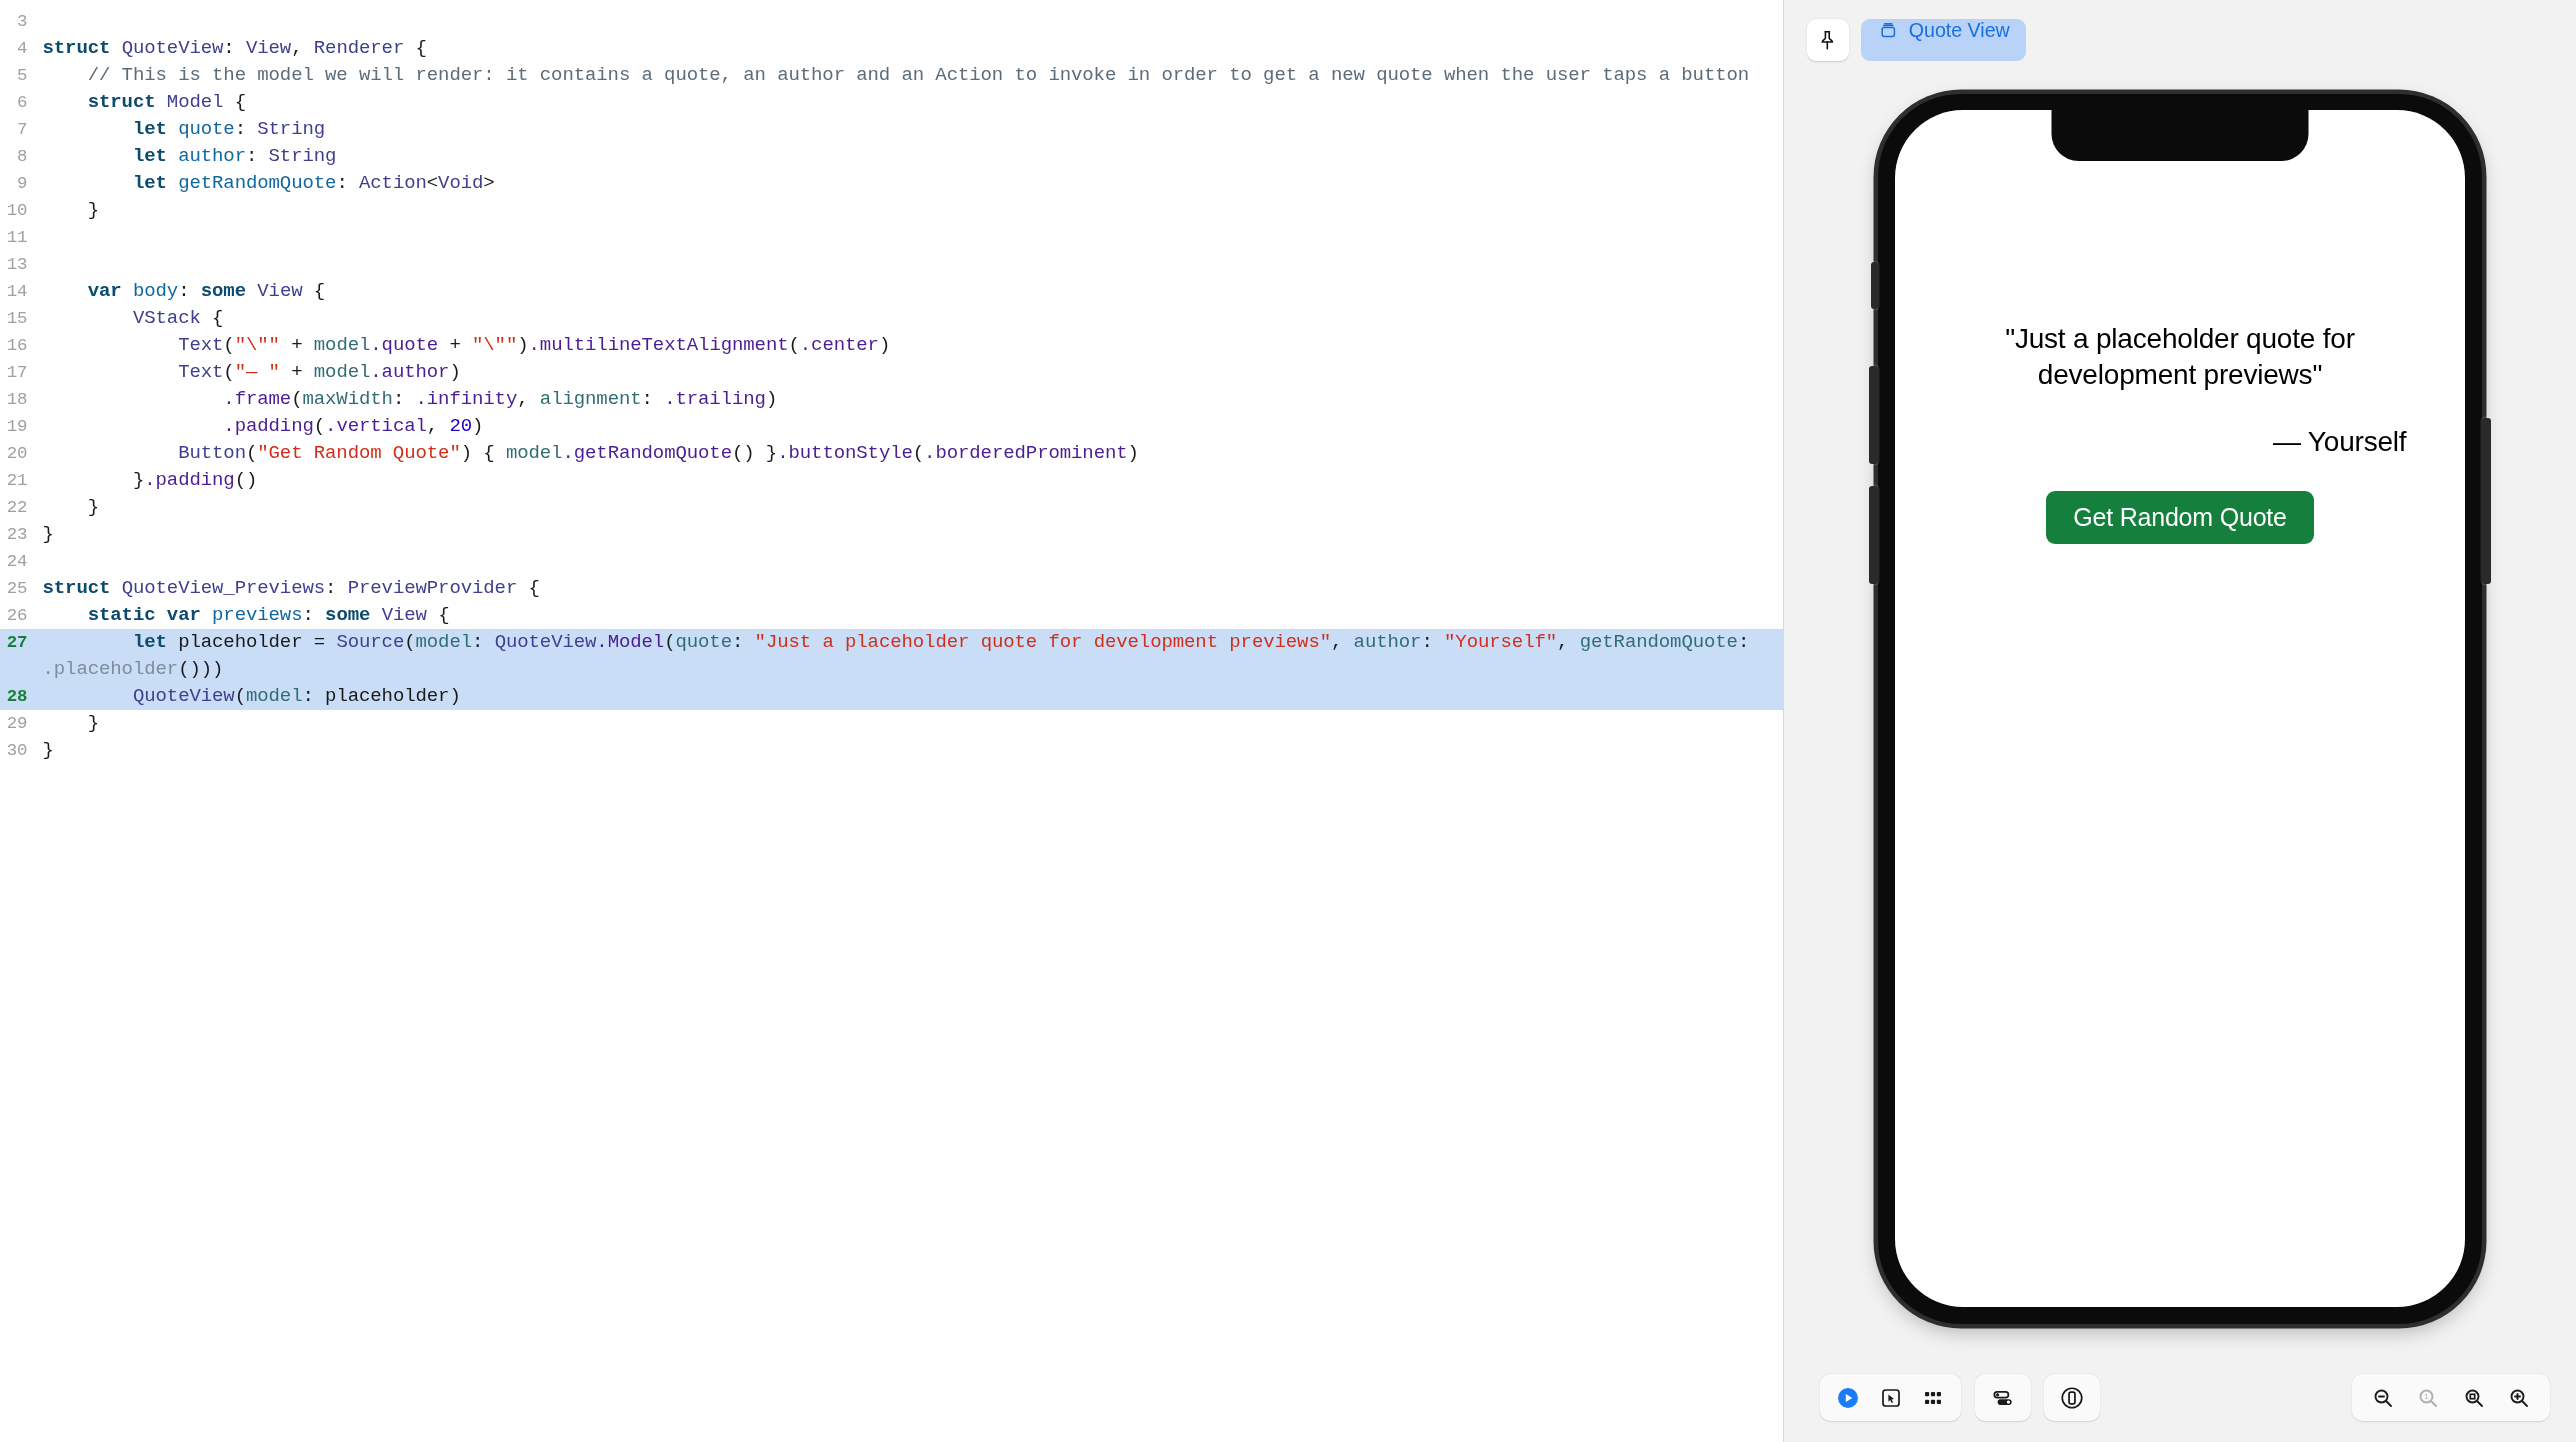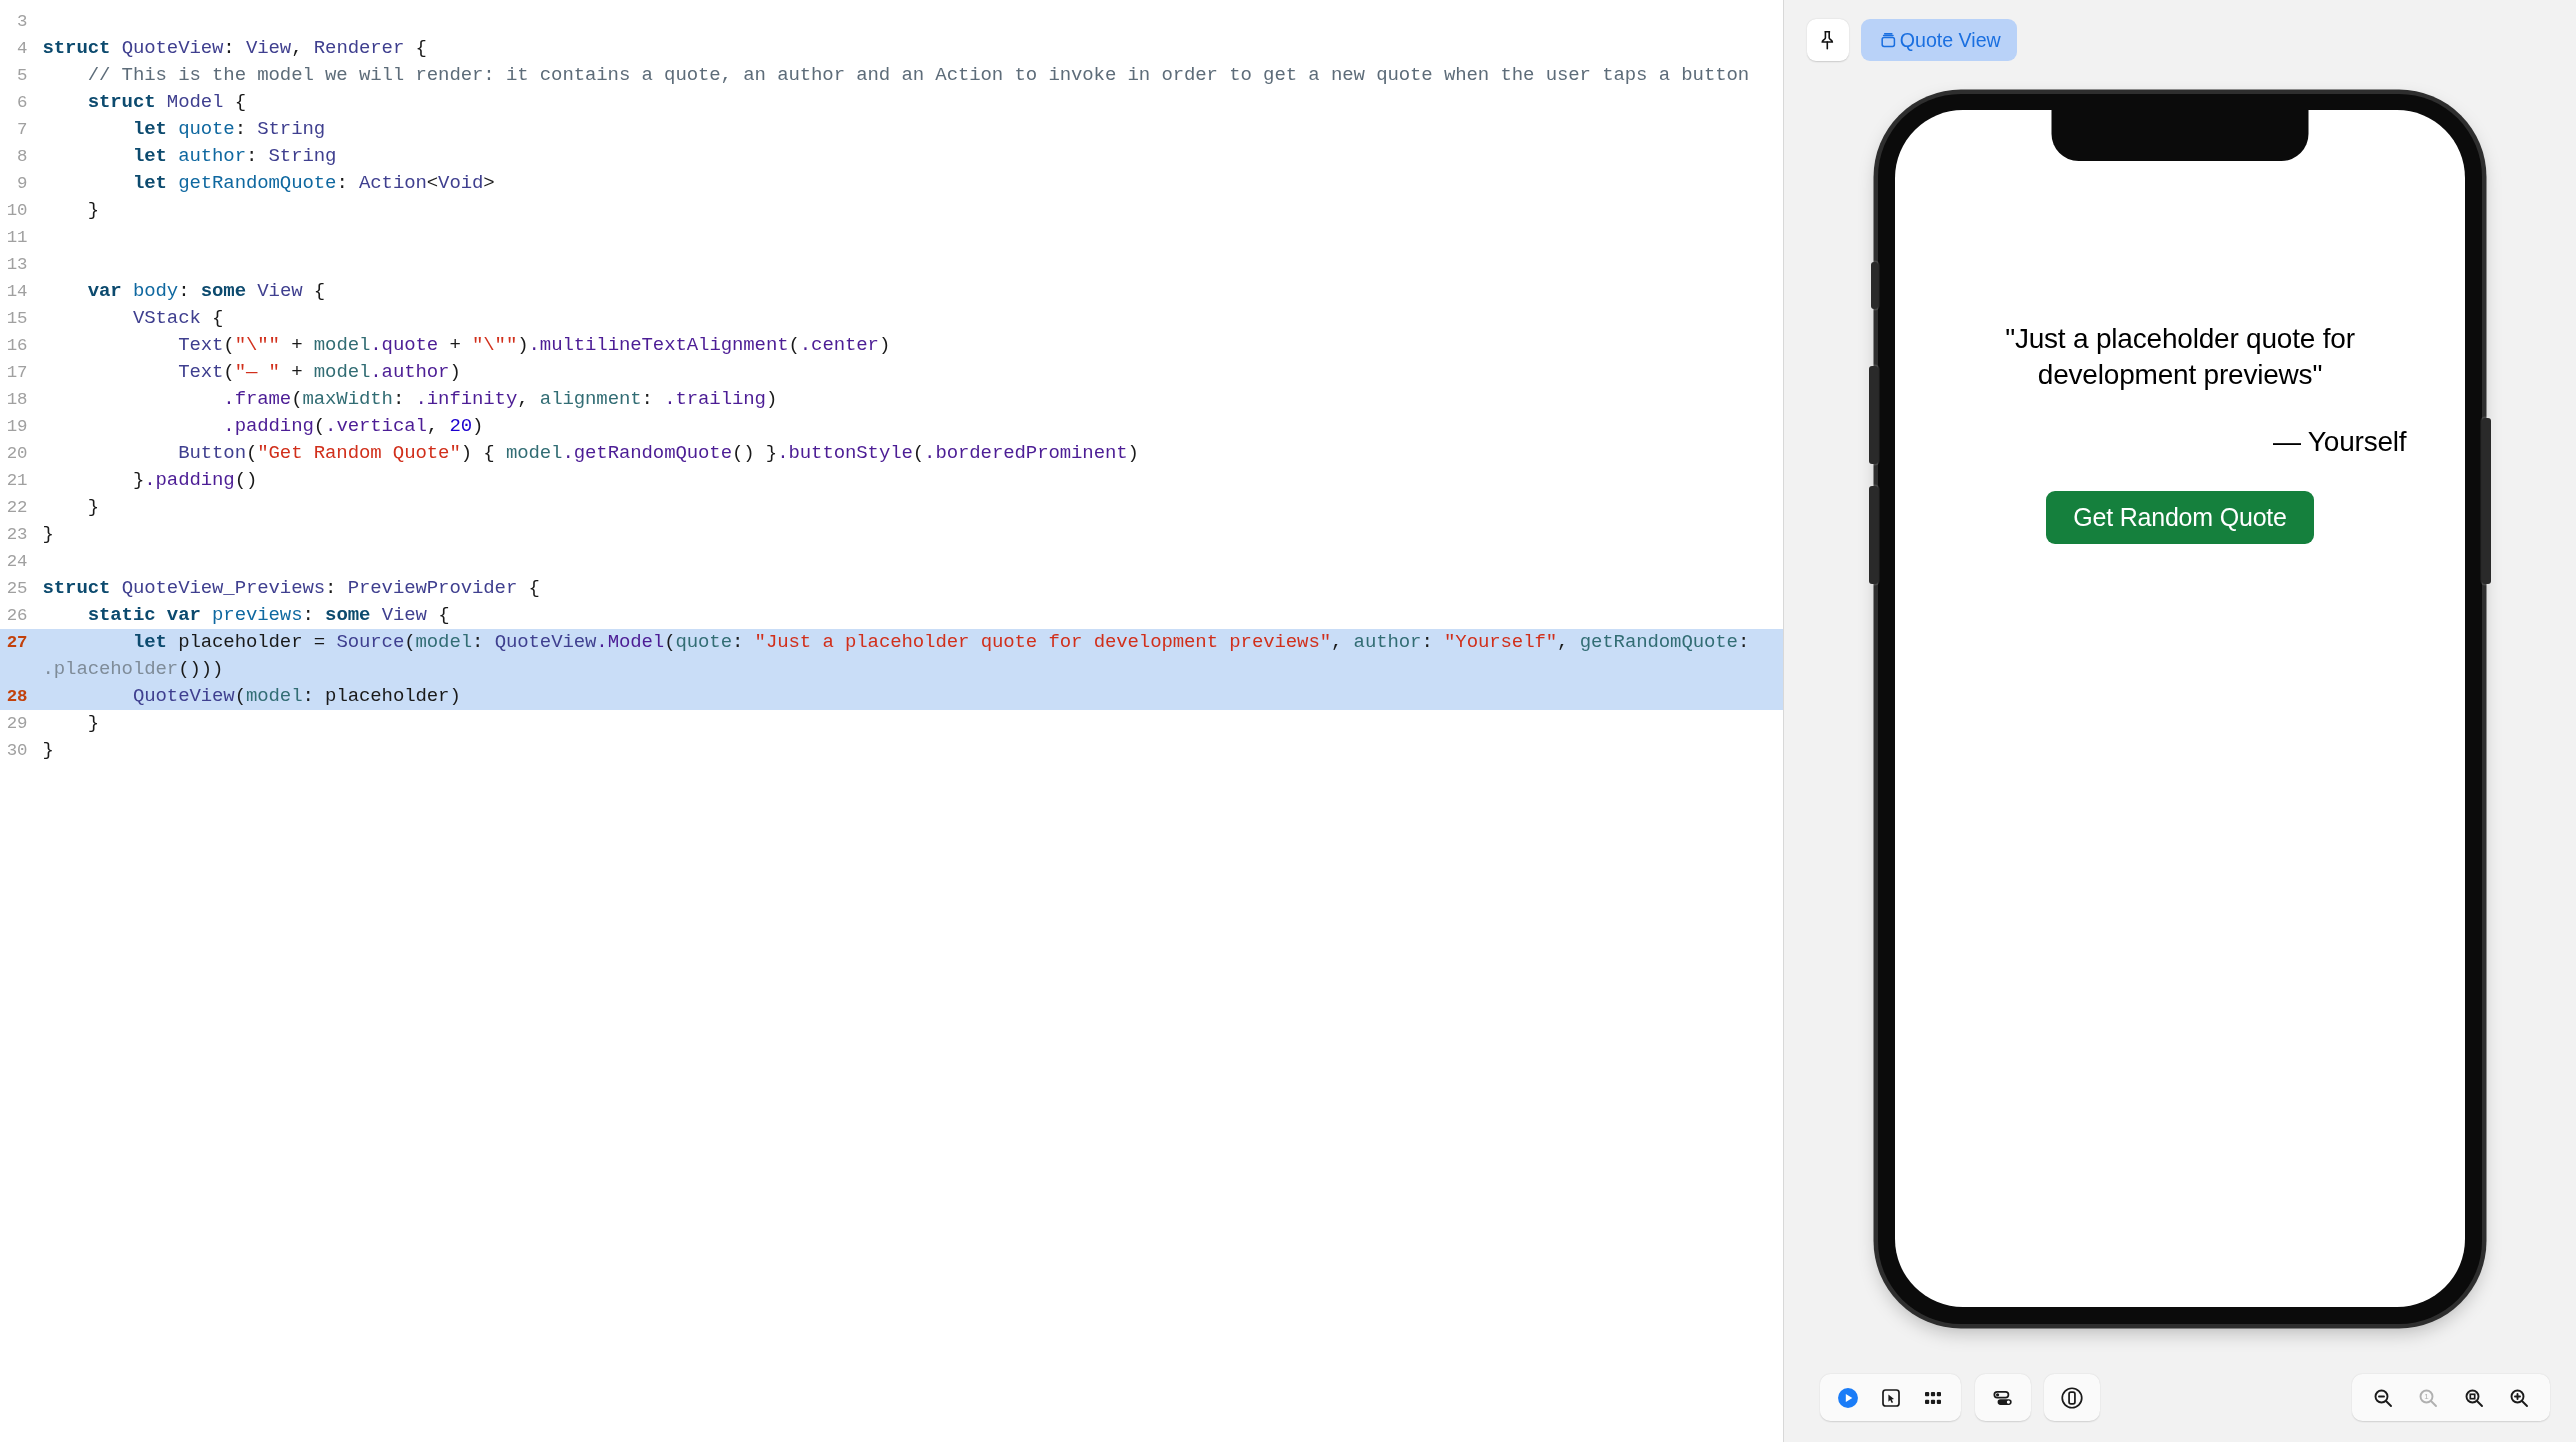--- a/index.html
+++ b/index.html
@@ -32,21 +32,21 @@
     width: 35px;
     flex: 0 0 35px;
     text-align: right;
     padding-right: 7.5px;
     color: #a0a0a0;
     font-family: "Liberation Mono", monospace;
     font-size: 17.4px;
     line-height: 27px;
     user-select: none;
   }
-  .gutter.cur { color: #c2410c; font-weight: bold; font-family: Liberation Mono, monospace; }
+  .gutter.cur { color: #15803d; font-weight: bold; font-family: Liberation Mono, monospace; }
   .code {
     flex: 1;
     font-family: "Liberation Mono", monospace;
     font-size: 19px;
     line-height: 27px;
     white-space: pre-wrap;
     color: #1a1a1a;
     padding-left: 7.5px;
     letter-spacing: -0.1px;
   }
@@ -83,21 +83,22 @@
     width: 42px; height: 42px;
     background: #ffffff;
     border-radius: 9px;
     display: flex; align-items: center; justify-content: center;
     box-shadow: 0 0.8px 1.5px rgba(0,0,0,0.16);
   }
   .qv-chip {
     height: 42px;
     background: #b9d2f8;
     border-radius: 9px;
-    display: flex; align-items: center;
+    display: flex; 
+    gap: 9px;
     padding: 0 16.6px;
     color: #1a6fe0;
     font-size: 19.6px;
   }
   .qv-chip .label { color: #1a6fe0; font-size: 19.6px; }
 
   #canvas-area {
     flex: 1;
     position: relative;
     display: flex;

